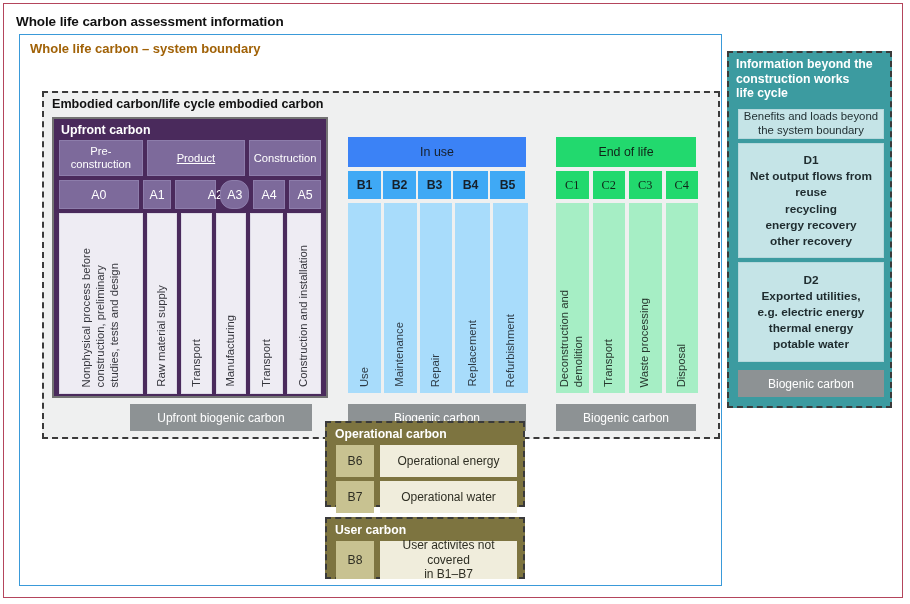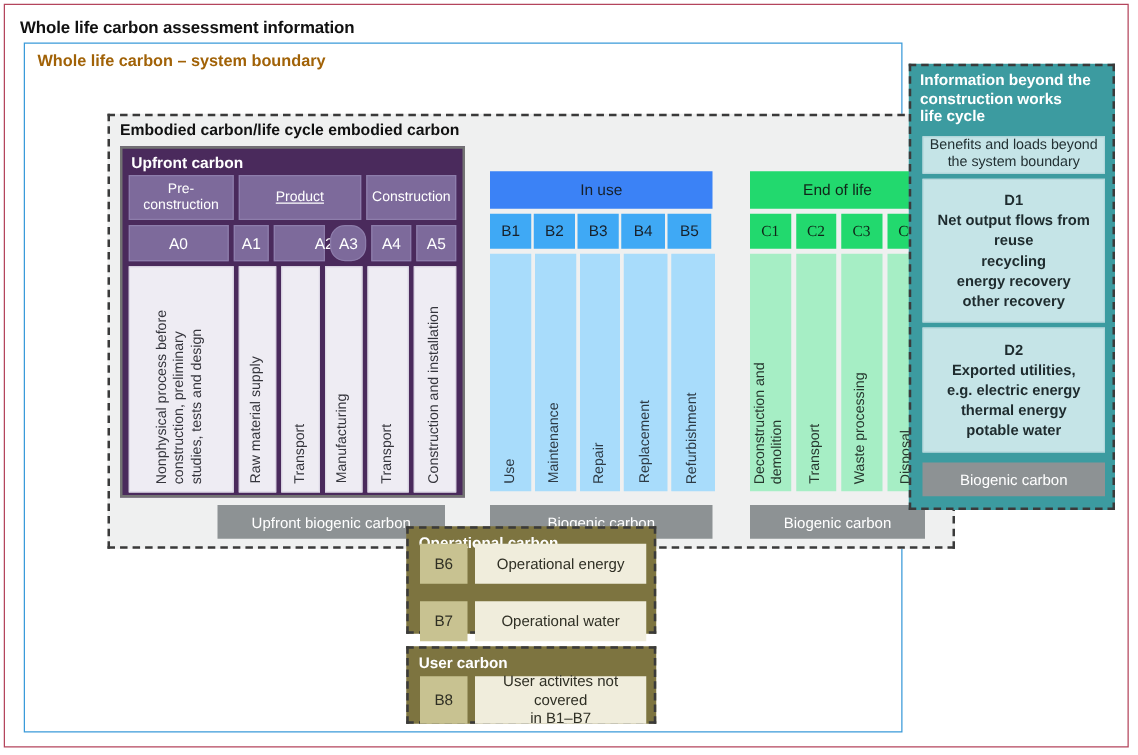--- a/index.html
+++ b/index.html
@@ -20,21 +20,21 @@
   .system-box{
     position:absolute;left:15px;top:30px;width:703px;height:552px;
     border:1.8px solid #3a9ad9;box-sizing:border-box;background:#fff;
   }
   .system-title{
     position:absolute;left:10px;top:6px;font-size:13px;font-weight:bold;color:#a16207;
   }
   
   .embodied-box{
     position:absolute;left:22px;top:56px;width:678px;height:348px;
-    border:2.4px dashed #3a3a3a;box-sizing:border-box;background:#eff0f0;margin-left:44px;
+    border:2.4px dashed #3a3a3a;box-sizing:border-box;background:#eff0f0;
   }
   .embodied-title{
     position:absolute;left:8px;top:4px;font-size:12.6px;font-weight:bold;color:#111;
   }
   
   .upfront-panel{
     position:absolute;left:8px;top:24px;width:276px;height:281px;
     background:#4a2a5c;border:2px solid #737373;box-sizing:border-box;
   }
   .upfront-title{
@@ -179,21 +179,21 @@
             </div>
           <div class="vcell" style="width:34px;height:181px;">
               <span class="vtext">Construction and installation</span>
             </div>
         </div>
       </div>
 
       <div style="position:absolute;left:304px;top:44px;width:180px;">
         <div style="width:178px;height:30px;background:#3b82f6;color:#17202a;font-size:12.4px;display:flex;align-items:center;justify-content:center;">In use</div>
 
-        <div style="display:flex;gap:2px;margin-top:4px;">
+        <div style="display:flex;gap:2px;margin-top:4px;font-weight:bold;">
           <div class="code-b" style="width:33px;">B1</div>
           <div class="code-b" style="width:33px;">B2</div>
           <div class="code-b" style="width:33px;">B3</div>
           <div class="code-b" style="width:35px;">B4</div>
           <div class="code-b" style="width:35px;">B5</div>
         </div>
 
         <div style="display:flex;gap:3px;margin-top:4px;">
           <div class="vcell-b" style="width:33px;height:190px;">
               <span class="vtext">Use</span>
@@ -240,21 +240,21 @@
         </div>
       </div>
 
       <div class="biobar" style="left:86px;top:311px;width:182px;">Upfront biogenic carbon</div>
       <div class="biobar" style="left:304px;top:311px;width:178px;">Biogenic carbon</div>
       <div class="biobar" style="left:512px;top:311px;width:140px;">Biogenic carbon</div>
     </div>
 
     <div class="olive-box" style="left:305px;top:386px;width:200px;height:86px;">
       <div class="olive-title">Operational carbon</div>
-      <div class="olive-row" style="left:9px;top:12px;">
+      <div class="olive-row" style="left:9px;top:22px;">
         <div class="olive-code">B6</div>
         <div class="olive-label" style="width:137px;">Operational energy</div>
       </div>
       <div class="olive-row" style="left:9px;top:58px;">
         <div class="olive-code">B7</div>
         <div class="olive-label" style="width:137px;">Operational water</div>
       </div>
     </div>
 
     <div class="olive-box" style="left:305px;top:482px;width:200px;height:62px;">

